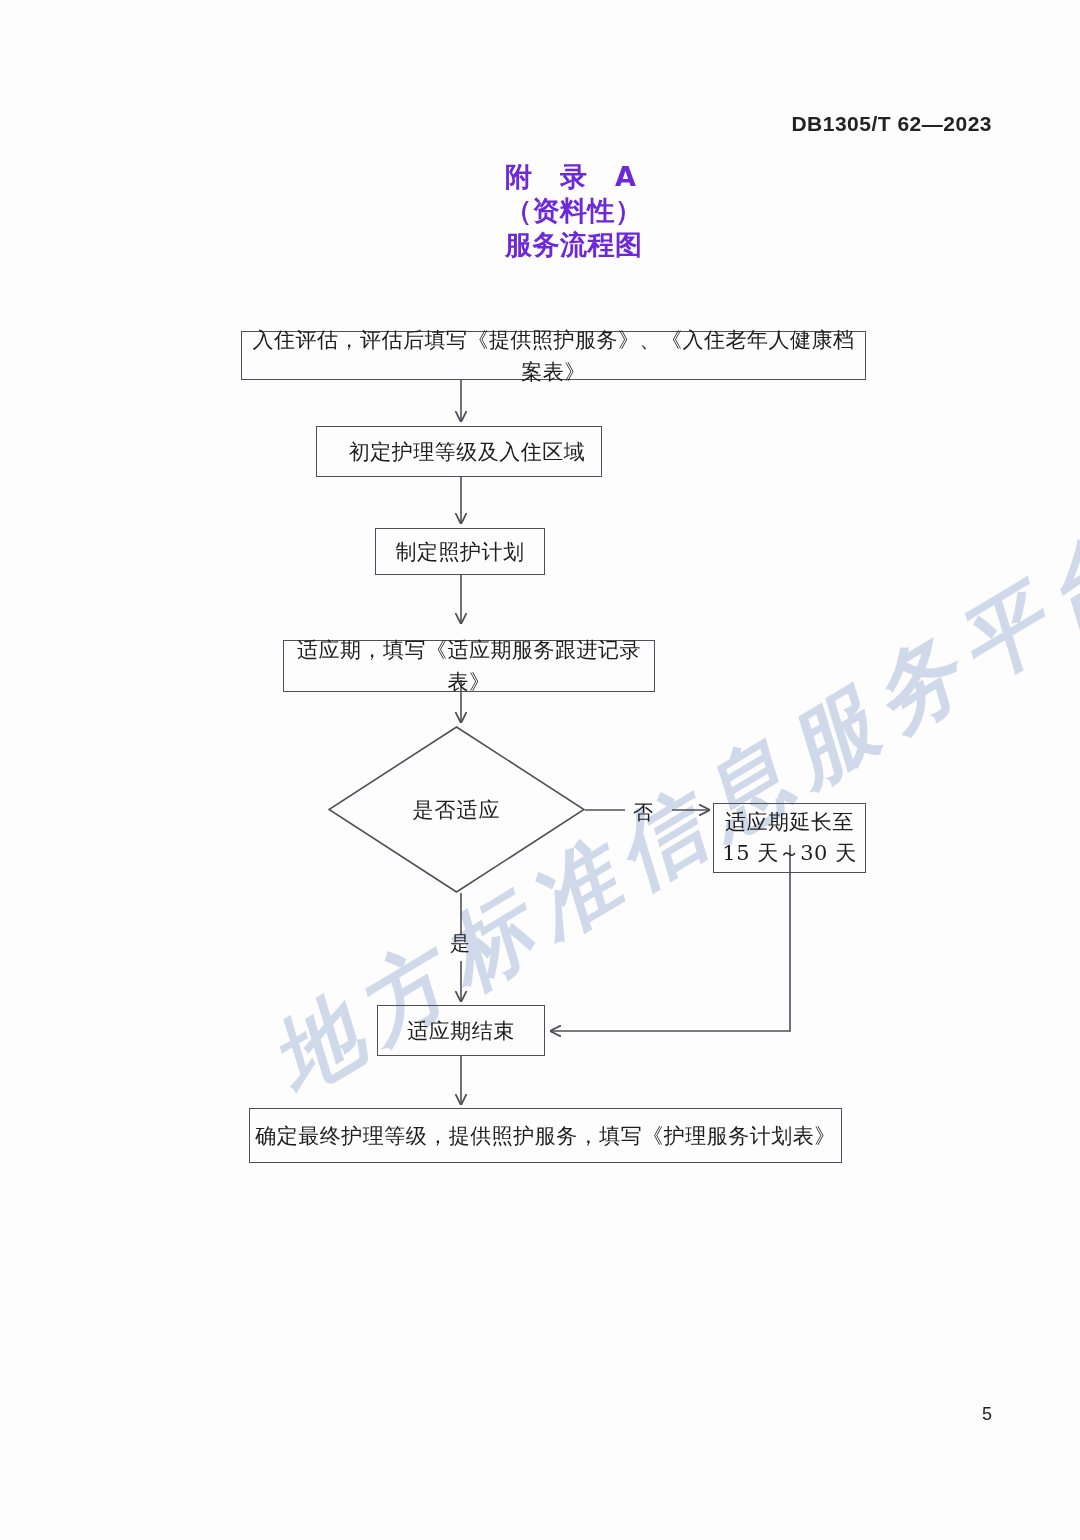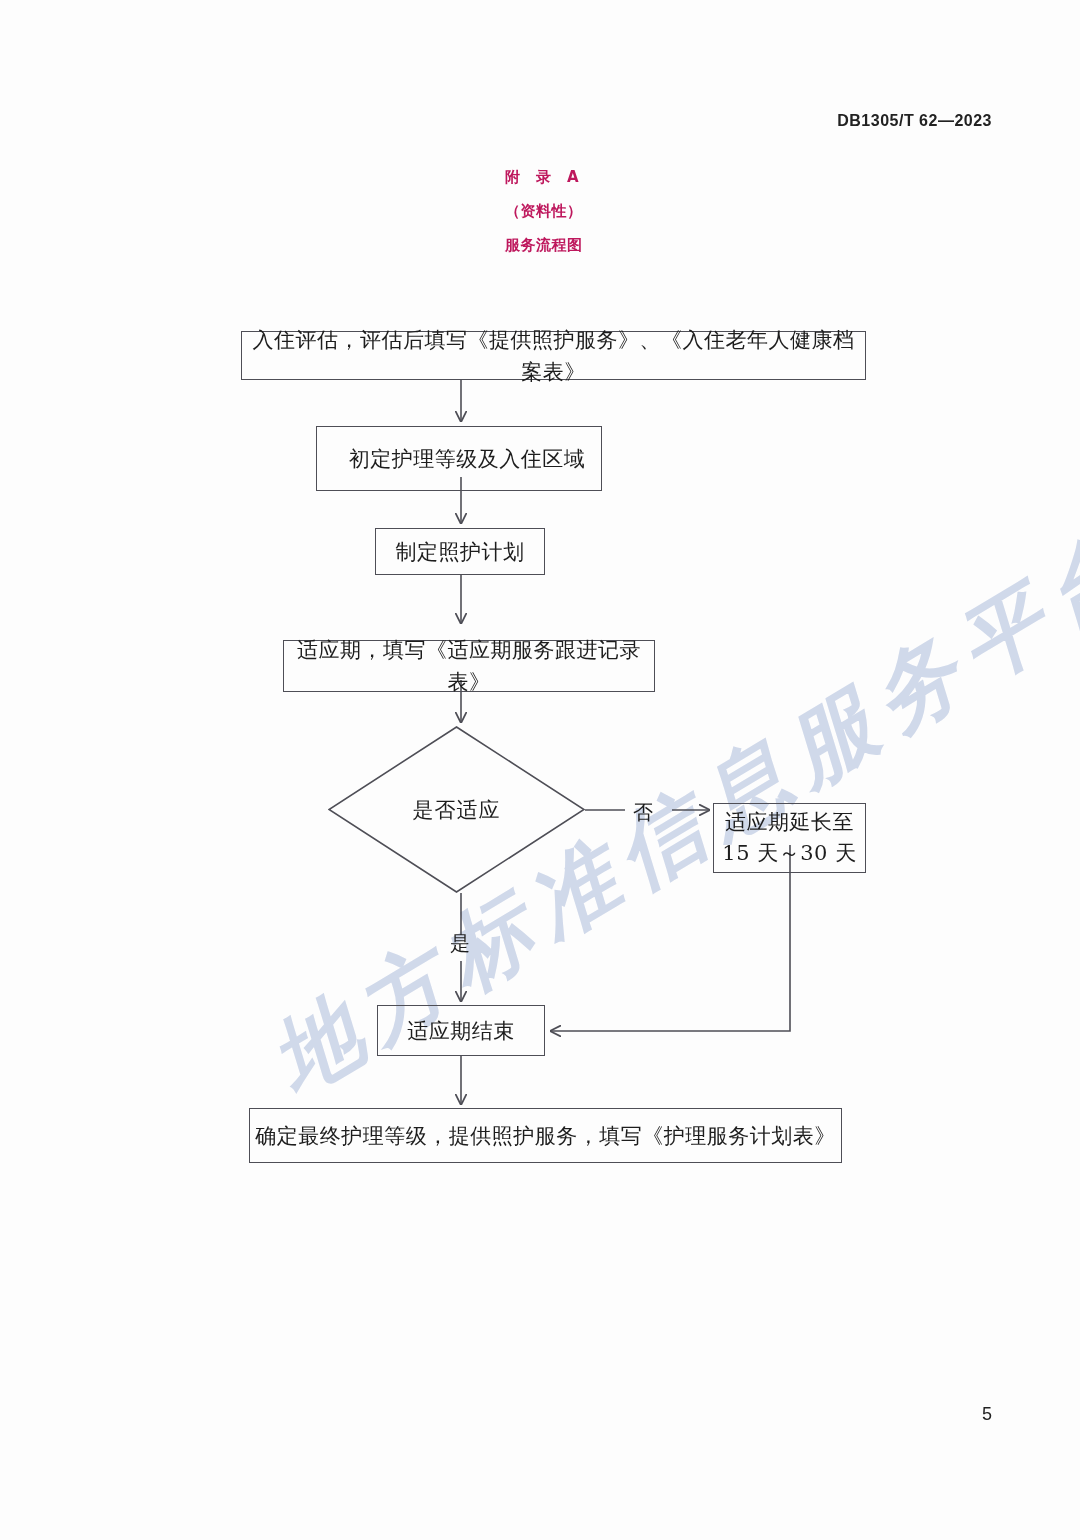--- a/index.html
+++ b/index.html
@@ -18,37 +18,37 @@
     background: #fdfdfd;
     overflow: hidden;
   }
 
   
   #doc-header {
     position: absolute;
     top: 112px;
     right: 88px;
     font-family: "Liberation Sans", "DejaVu Sans", sans-serif;
-    font-size: 16px;
+    font-size: 21px;
     font-weight: 700;
     letter-spacing: 0.5px;
     color: #222222;
     white-space: nowrap;
   }
 
   
   #annex-title {
     position: absolute;
     top: 160px;
     left: 505px;
     font-family: "DejaVu Sans", "Liberation Sans", sans-serif;
-    font-size: 15px;
+    font-size: 27px;
     line-height: 34px;
     font-weight: 600;
-    color: #be185d;
+    color: #6d28d9;
     letter-spacing: 0.5px;
   }
   #annex-title div { white-space: nowrap; }
 
   
   #watermark {
     position: absolute;
     left: 250px;
     top: 1020px;
     transform: rotate(-31deg);
@@ -158,21 +158,21 @@
     <line x1="461" y1="893" x2="461" y2="935" stroke="#4e4e56" stroke-width="1.6"></line>
     <line x1="461" y1="961" x2="461" y2="1001" stroke="#4e4e56" stroke-width="1.6" marker-end="url(#arrow)"></line>
 
     <polyline points="790,845 790,1031 551,1031" fill="none" stroke="#4e4e56" stroke-width="1.6" marker-end="url(#arrow)"></polyline>
 
     <line x1="461" y1="1056" x2="461" y2="1104" stroke="#4e4e56" stroke-width="1.6" marker-end="url(#arrow)"></line>
   </svg>
 
   <div class="node" style="left:241px; top:331px; width:625px; height:49px;">入住评估，评估后填写《提供照护服务》、《入住老年人健康档案表》</div>
 
-  <div class="node" style="left:316px; top:426px; width:286px; height:65px;padding-left:16px;">初定护理等级及入住区域</div>
+  <div class="node" style="left:316px; top:426px; width:286px; height:51px;padding-left:16px;">初定护理等级及入住区域</div>
 
   <div class="node" style="left:375px; top:528px; width:170px; height:47px;text-align:right;">制定照护计划</div>
 
   <div class="node" style="left:283px; top:628px; width:372px; height:52px;margin-top:12px;">适应期，填写《适应期服务跟进记录表》</div>
 
   <div class="diamond-wrap" style="left:328px; top:726px; width:257px; height:167px;">
     <svg width="257" height="167" viewBox="0 0 257 167" xmlns="http://www.w3.org/2000/svg">
       <polygon points="128.5,1 256,83.5 128.5,166 1,83.5" fill="none" stroke="#4e4e56" stroke-width="1.6"></polygon>
     </svg>
     <span class="diamond-label">是否适应</span>

